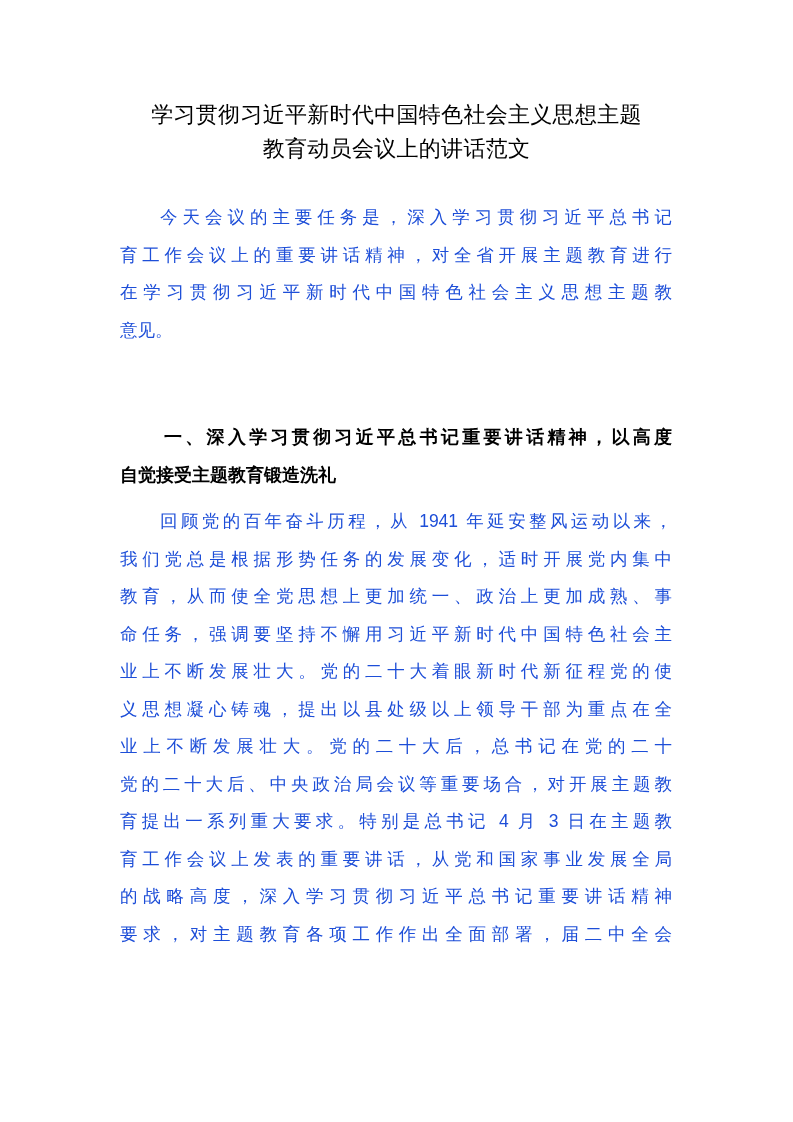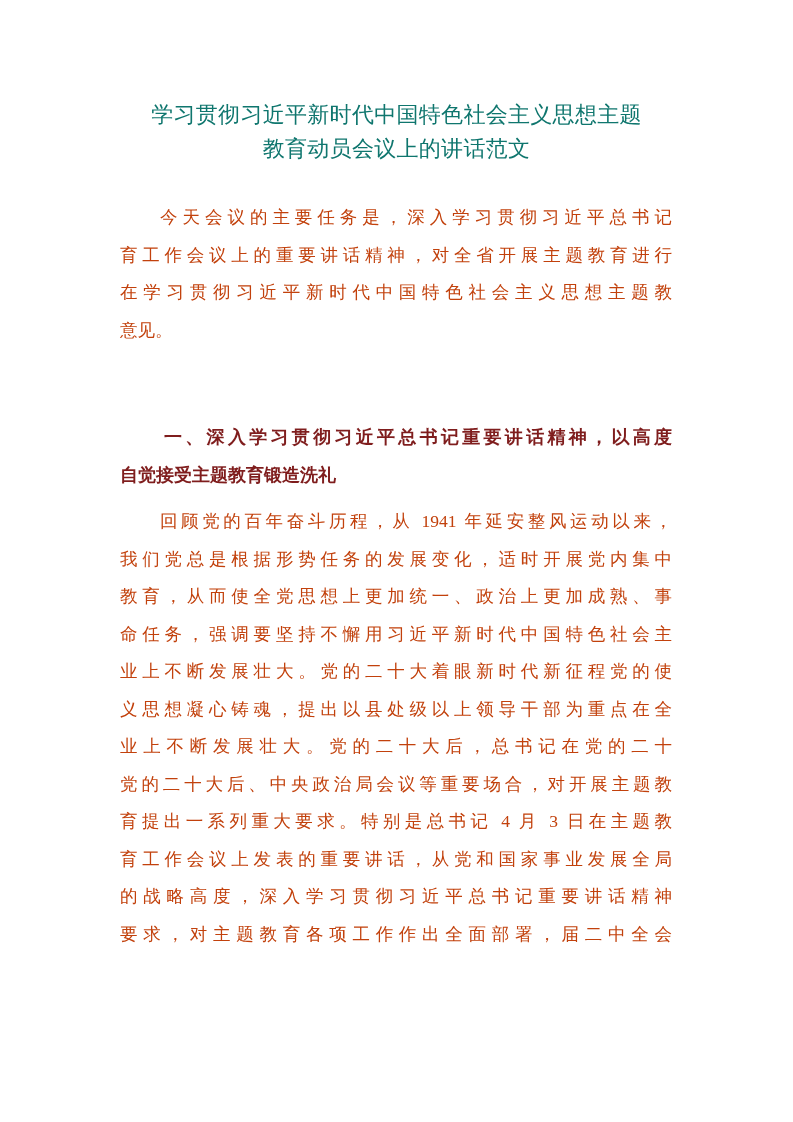--- a/index.html
+++ b/index.html
@@ -1,24 +1,24 @@
 <!DOCTYPE html>
 <html><head>
 <meta charset="utf-8">
 <style>
   html, body { margin: 0; padding: 0; background: #ffffff; }
   body { width: 793px; height: 1122px; position: relative; overflow: hidden; }
   .page { position: absolute; left: 0; top: 0; width: 793px; height: 1122px; background: #fff; }
   .title-block { position: absolute; left: 100px; top: 98px; width: 593px; text-align: center; }
-  .title-line { font-family: "DejaVu Serif", serif; font-size: 22px; line-height: 34px; color: #0f766e; white-space: nowrap; letter-spacing: 0.3px; }
+  .title-line { font-family: "DejaVu Serif", serif; font-size: 22px; line-height: 34px; color: #000000; white-space: nowrap; letter-spacing: 0.3px; }
   .body-block { position: absolute; left: 120px; width: 552px; }
-  .line { font-family: Liberation Serif, serif; font-size: 17.5px; color: #c2410c; height: 37.5px; line-height: 37.5px; white-space: nowrap; text-align: justify; text-align-last: justify; }
+  .line { font-family: Liberation Sans, sans-serif; font-size: 17.5px; color: #1d4ed8; height: 37.5px; line-height: 37.5px; white-space: nowrap; text-align: justify; text-align-last: justify; }
   .line.last { text-align-last: left; }
   .line.indent { padding-left: 40px; }
-  .heading { font-family: "DejaVu Sans", sans-serif; font-weight: bold; font-size: 18px; color: #7f1d1d; height: 37.5px; line-height: 37.5px; white-space: nowrap; text-align: justify; text-align-last: justify; }
+  .heading { font-family: "DejaVu Sans", sans-serif; font-weight: bold; font-size: 18px; color: #000000; height: 37.5px; line-height: 37.5px; white-space: nowrap; text-align: justify; text-align-last: justify; }
   .heading.last { text-align-last: left; }
   .heading.indent { padding-left: 44px; }
 </style>
 </head>
 <body>
 
 <div class="page">
 
   <div class="title-block">
     <div class="title-line">学习贯彻习近平新时代中国特色社会主义思想主题</div>

